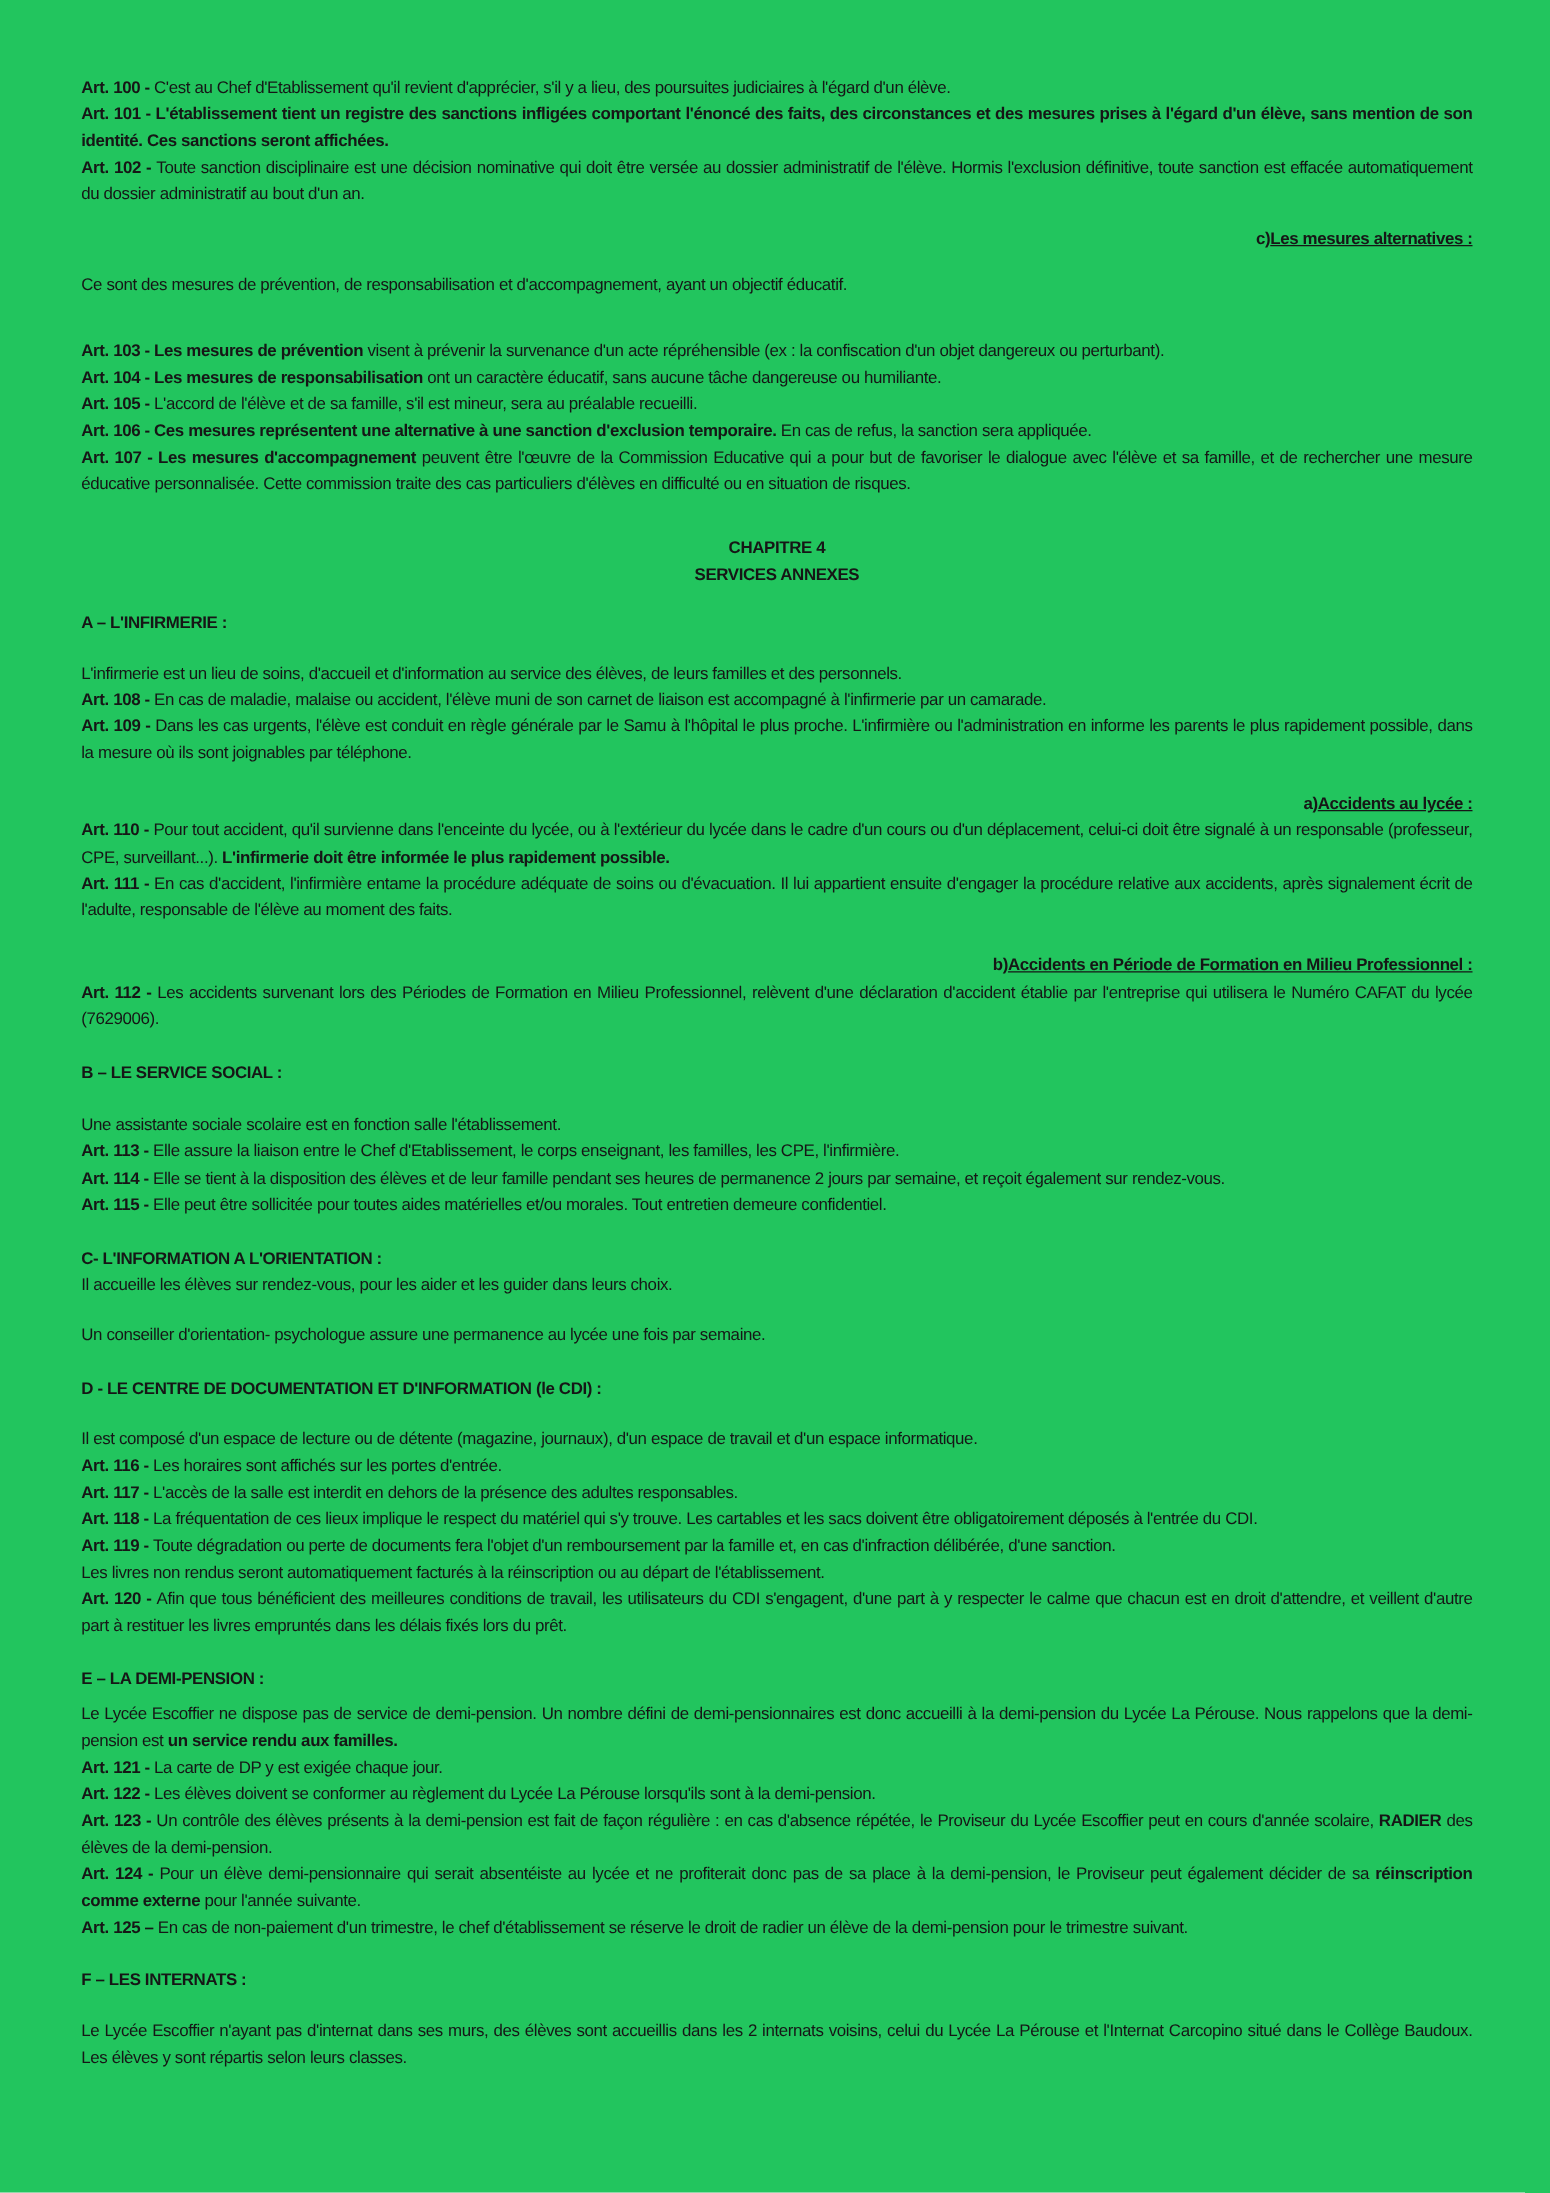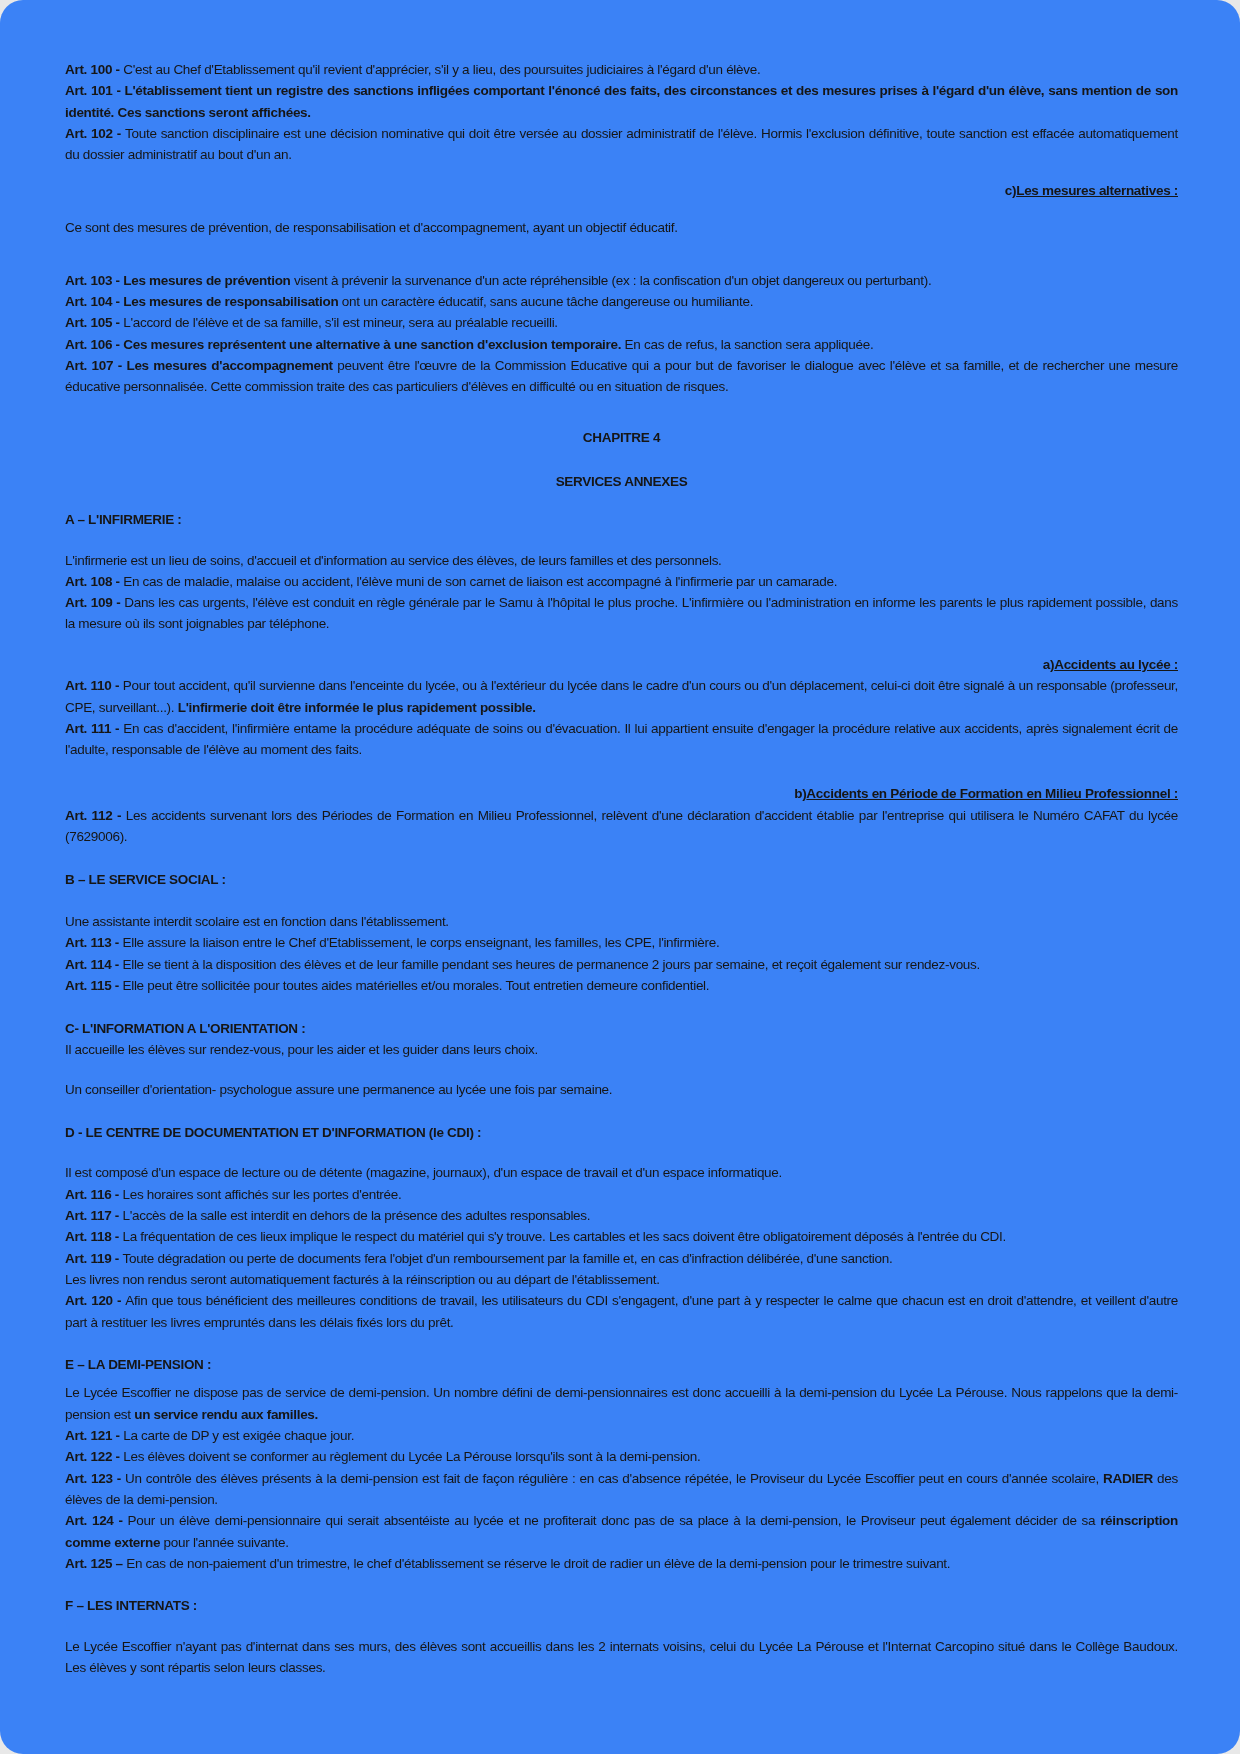--- a/index.html
+++ b/index.html
@@ -21,44 +21,44 @@
   .blk.center{text-align:center;}
   .blk.heading{text-align:left;}
   .blk.list{padding-left:33px;text-align:right;}
   .b{font-weight:bold;}
   .u{text-decoration:underline;}
   .marker{display:inline-block;width:50px;font-weight:bold;}
 </style>
 </head>
 <body>
 
-<div class="page" style="background: #3b82f6; color: rgb(22, 22, 22); border-radius: 23px;">
+<div class="page" style="background: #22c55e; color: rgb(22, 22, 22);">
     <div class="blk p"><span class="b">Art. 100 - </span><span>C'est au Chef d'Etablissement qu'il revient d'apprécier, s'il y a lieu, des poursuites judiciaires à l'égard d'un élève.</span></div>
     <div class="blk p"><span class="b">Art. 101 - L'établissement tient un registre des sanctions infligées comportant l'énoncé des faits, des circonstances et des mesures prises à l'égard d'un élève, sans mention de son identité. Ces sanctions seront affichées.</span></div>
     <div class="blk p"><span class="b">Art. 102 - </span><span>Toute sanction disciplinaire est une décision nominative qui doit être versée au dossier administratif de l'élève. Hormis l'exclusion définitive, toute sanction est effacée automatiquement du dossier administratif au bout d'un an.</span></div>
     <div class="blk list" style="margin-top: 14.91px;"><span class="marker">c)</span><span class="b u">Les mesures alternatives :</span></div>
     <div class="blk p" style="margin-top: 14.91px;"><span>Ce sont des mesures de prévention, de responsabilisation et d'accompagnement, ayant un objectif éducatif.</span></div>
     <div class="blk p" style="margin-top: 32px;"><span class="b">Art. 103 - Les mesures de prévention</span><span> visent à prévenir la survenance d'un acte répréhensible (ex : la confiscation d'un objet dangereux ou perturbant).</span></div>
     <div class="blk p"><span class="b">Art. 104 - Les mesures de responsabilisation</span><span> ont un caractère éducatif, sans aucune tâche dangereuse ou humiliante.</span></div>
     <div class="blk p"><span class="b">Art. 105 - </span><span>L'accord de l'élève et de sa famille, s'il est mineur, sera au préalable recueilli.</span></div>
     <div class="blk p"><span class="b">Art. 106 - Ces mesures représentent une alternative à une sanction d'exclusion temporaire.</span><span> En cas de refus, la sanction sera appliquée.</span></div>
     <div class="blk p"><span class="b">Art. 107 - Les mesures d'accompagnement</span><span> peuvent être l'œuvre de la Commission Educative qui a pour but de favoriser le dialogue avec l'élève et sa famille, et de rechercher une mesure éducative personnalisée. Cette commission traite des cas particuliers d'élèves en difficulté ou en situation de risques.</span></div>
     <div class="blk center" style="margin-top: 29.82px;"><span class="b">CHAPITRE 4</span></div>
-    <div class="blk center" style="margin-top: 22px;"><span class="b">SERVICES ANNEXES</span></div>
+    <div class="blk center" style="margin-top: 0;"><span class="b">SERVICES ANNEXES</span></div>
     <div class="blk heading" style="margin-top: 17.04px;"><span class="b">A – L'INFIRMERIE :</span></div>
     <div class="blk p" style="margin-top: 19.17px;"><span>L'infirmerie est un lieu de soins, d'accueil et d'information au service des élèves, de leurs familles et des personnels.</span></div>
     <div class="blk p"><span class="b">Art. 108 - </span><span>En cas de maladie, malaise ou accident, l'élève muni de son carnet de liaison est accompagné à l'infirmerie par un camarade.</span></div>
     <div class="blk p"><span class="b">Art. 109 - </span><span>Dans les cas urgents, l'élève est conduit en règle générale par le Samu à l'hôpital le plus proche. L'infirmière ou l'administration en informe les parents le plus rapidement possible, dans la mesure où ils sont joignables par téléphone.</span></div>
     <div class="blk list" style="margin-top: 19.17px;"><span class="marker">a)</span><span class="b u">Accidents au lycée :</span></div>
     <div class="blk p"><span class="b">Art. 110 - </span><span>Pour tout accident, qu'il survienne dans l'enceinte du lycée, ou à l'extérieur du lycée dans le cadre d'un cours ou d'un déplacement, celui-ci doit être signalé à un responsable (professeur, CPE, surveillant...). </span><span class="b">L'infirmerie doit être informée le plus rapidement possible.</span></div>
     <div class="blk p"><span class="b">Art. 111 - </span><span>En cas d'accident, l'infirmière entame la procédure adéquate de soins ou d'évacuation. Il lui appartient ensuite d'engager la procédure relative aux accidents, après signalement écrit de l'adulte, responsable de l'élève au moment des faits.</span></div>
     <div class="blk list" style="margin-top: 23px;"><span class="marker">b)</span><span class="b u">Accidents en Période de Formation en Milieu Professionnel :</span></div>
     <div class="blk p"><span class="b">Art. 112 - </span><span>Les accidents survenant lors des Périodes de Formation en Milieu Professionnel, relèvent d'une déclaration d'accident établie par l'entreprise qui utilisera le Numéro CAFAT du lycée (7629006).</span></div>
     <div class="blk heading" style="margin-top: 21.3px;"><span class="b">B – LE SERVICE SOCIAL :</span></div>
-    <div class="blk p" style="margin-top: 21.3px;"><span>Une assistante interdit scolaire est en fonction dans l'établissement.</span></div>
+    <div class="blk p" style="margin-top: 21.3px;"><span>Une assistante sociale scolaire est en fonction salle l'établissement.</span></div>
     <div class="blk p"><span class="b">Art. 113 - </span><span>Elle assure la liaison entre le Chef d'Etablissement, le corps enseignant, les familles, les CPE, l'infirmière.</span></div>
     <div class="blk p"><span class="b">Art. 114 - </span><span>Elle se tient à la disposition des élèves et de leur famille pendant ses heures de permanence 2 jours par semaine, et reçoit également sur rendez-vous.</span></div>
     <div class="blk p"><span class="b">Art. 115 - </span><span>Elle peut être sollicitée pour toutes aides matérielles et/ou morales. Tout entretien demeure confidentiel.</span></div>
     <div class="blk heading" style="margin-top: 21.3px;"><span class="b">C- L'INFORMATION A L'ORIENTATION :</span></div>
     <div class="blk p"><span>Il accueille les élèves sur rendez-vous, pour les aider et les guider dans leurs choix.</span></div>
     <div class="blk p" style="margin-top: 19.17px;"><span>Un conseiller d'orientation- psychologue assure une permanence au lycée une fois par semaine.</span></div>
     <div class="blk heading" style="margin-top: 21.3px;"><span class="b">D - LE CENTRE DE DOCUMENTATION ET D'INFORMATION (le CDI) :</span></div>
     <div class="blk p" style="margin-top: 19.17px;"><span>Il est composé d'un espace de lecture ou de détente (magazine, journaux), d'un espace de travail et d'un espace informatique.</span></div>
     <div class="blk p"><span class="b">Art. 116 - </span><span>Les horaires sont affichés sur les portes d'entrée.</span></div>
     <div class="blk p"><span class="b">Art. 117 - </span><span>L'accès de la salle est interdit en dehors de la présence des adultes responsables.</span></div>

